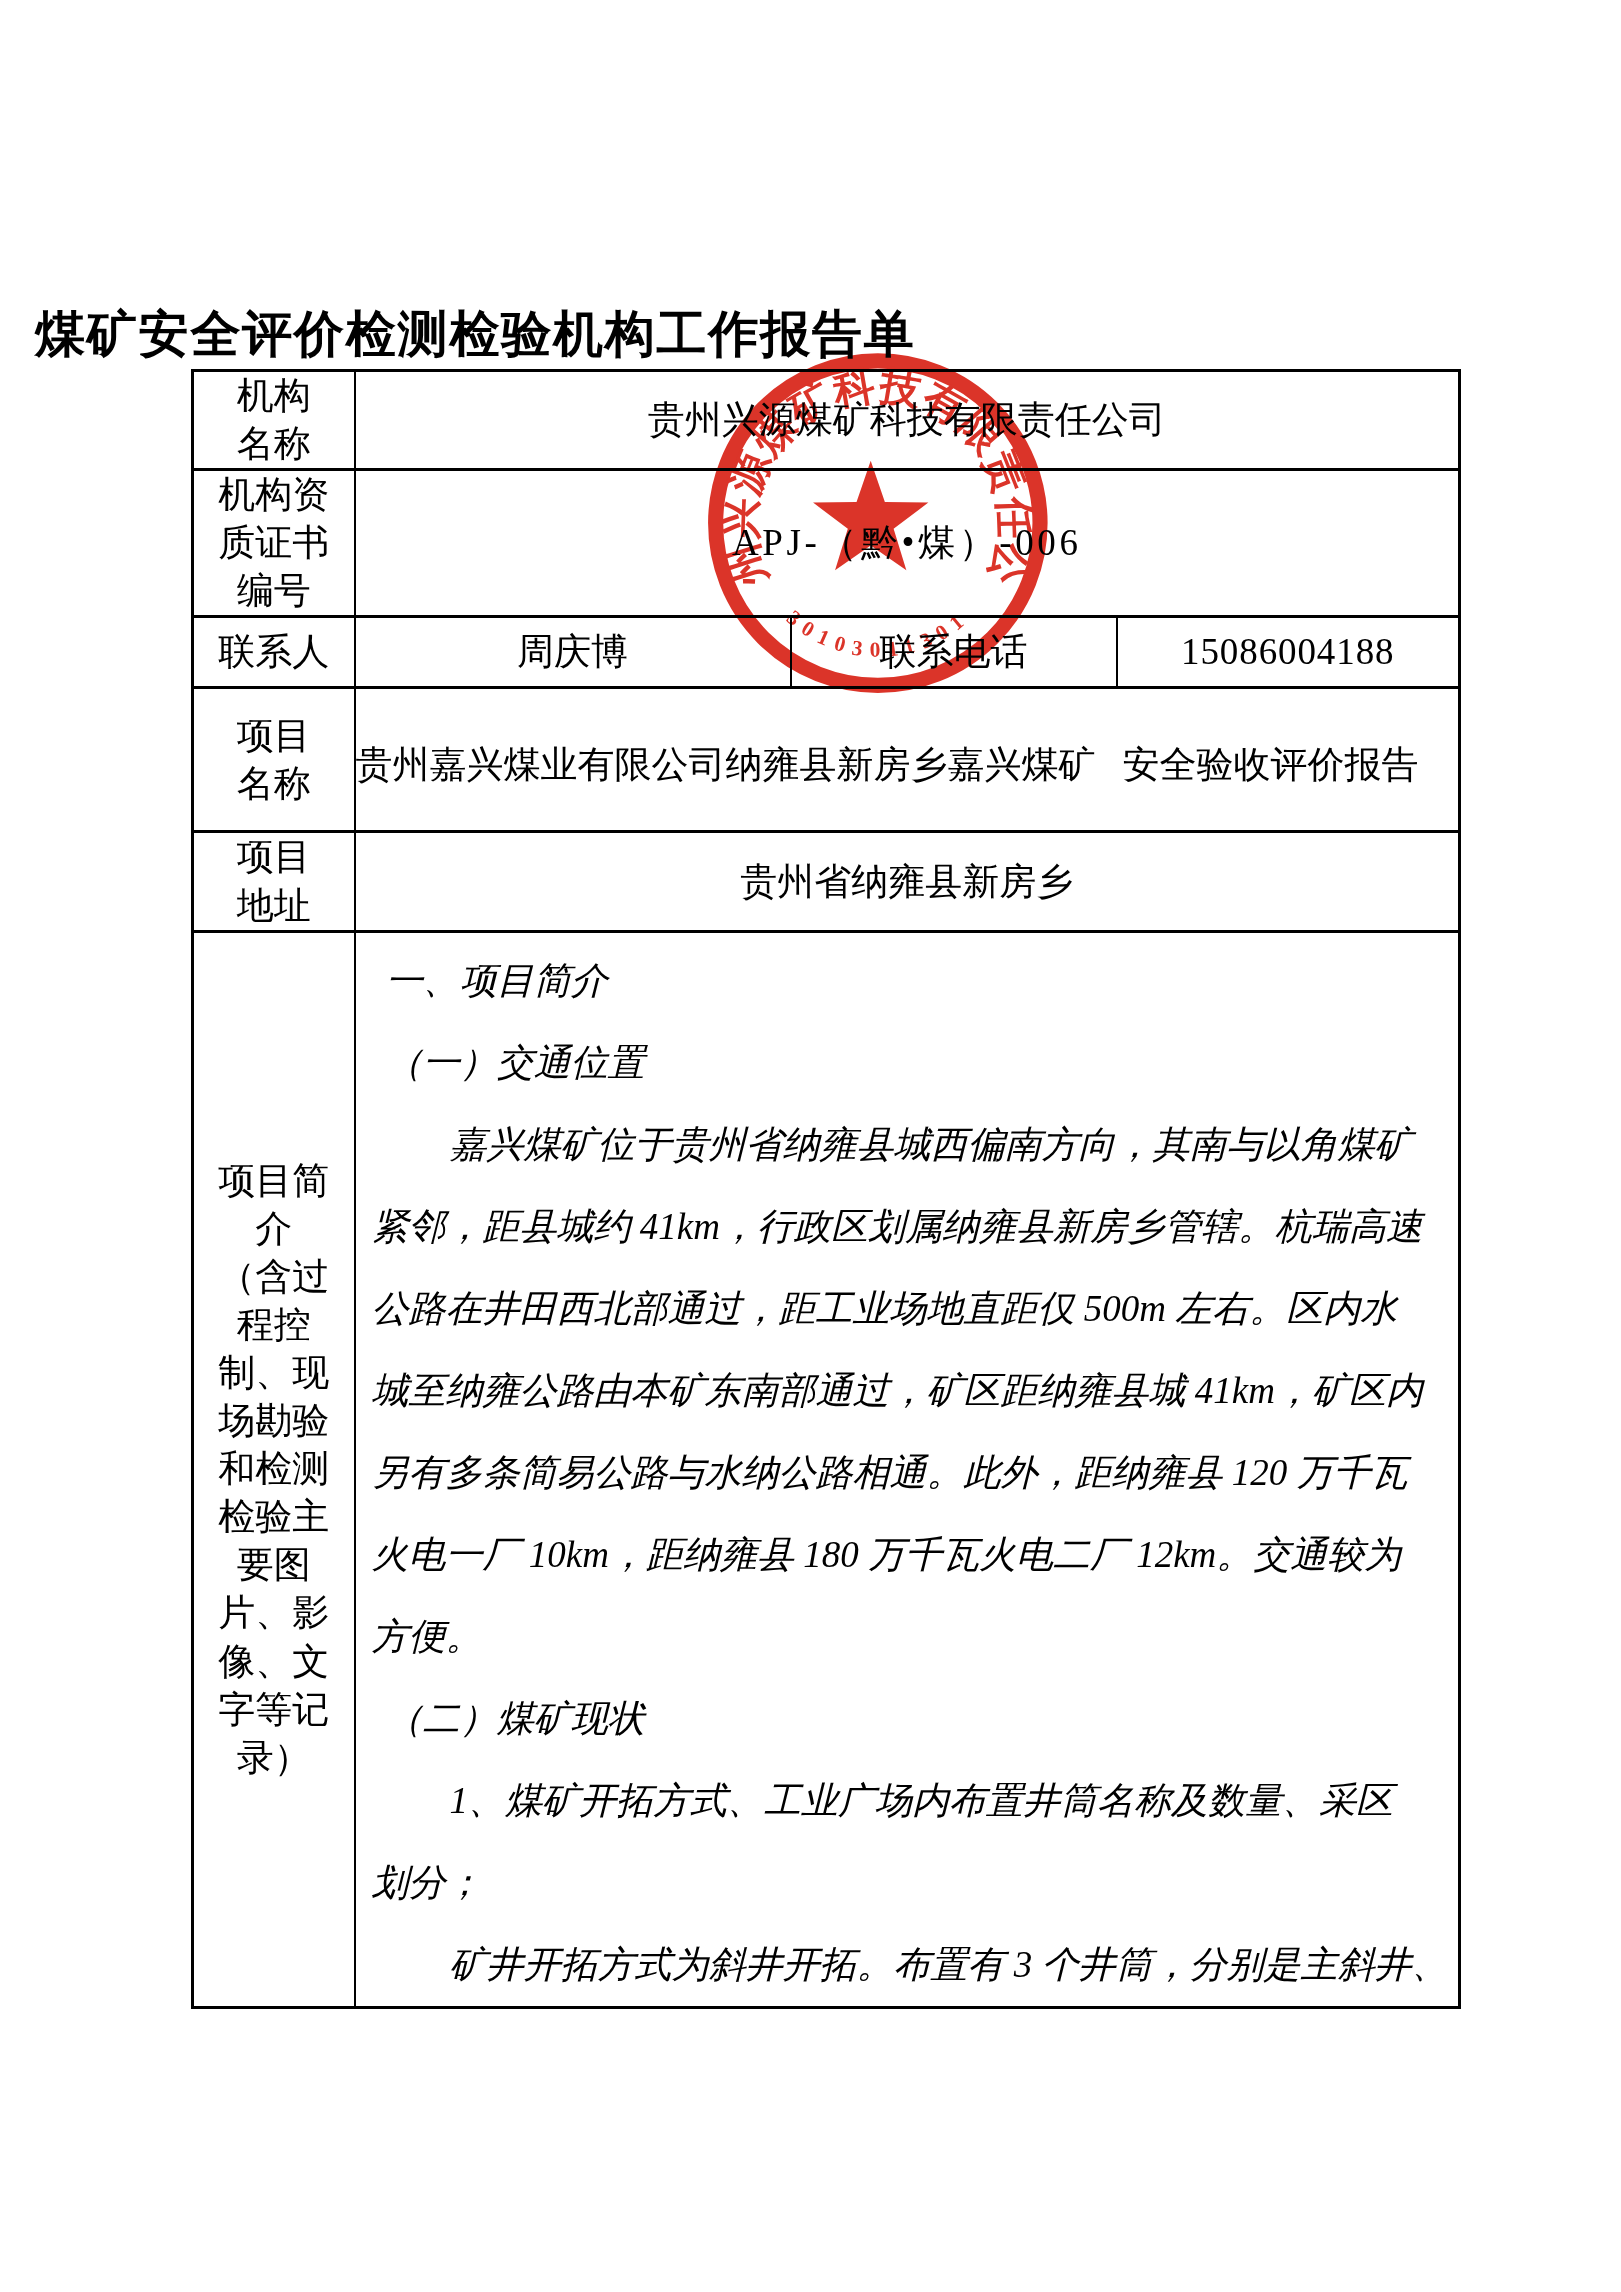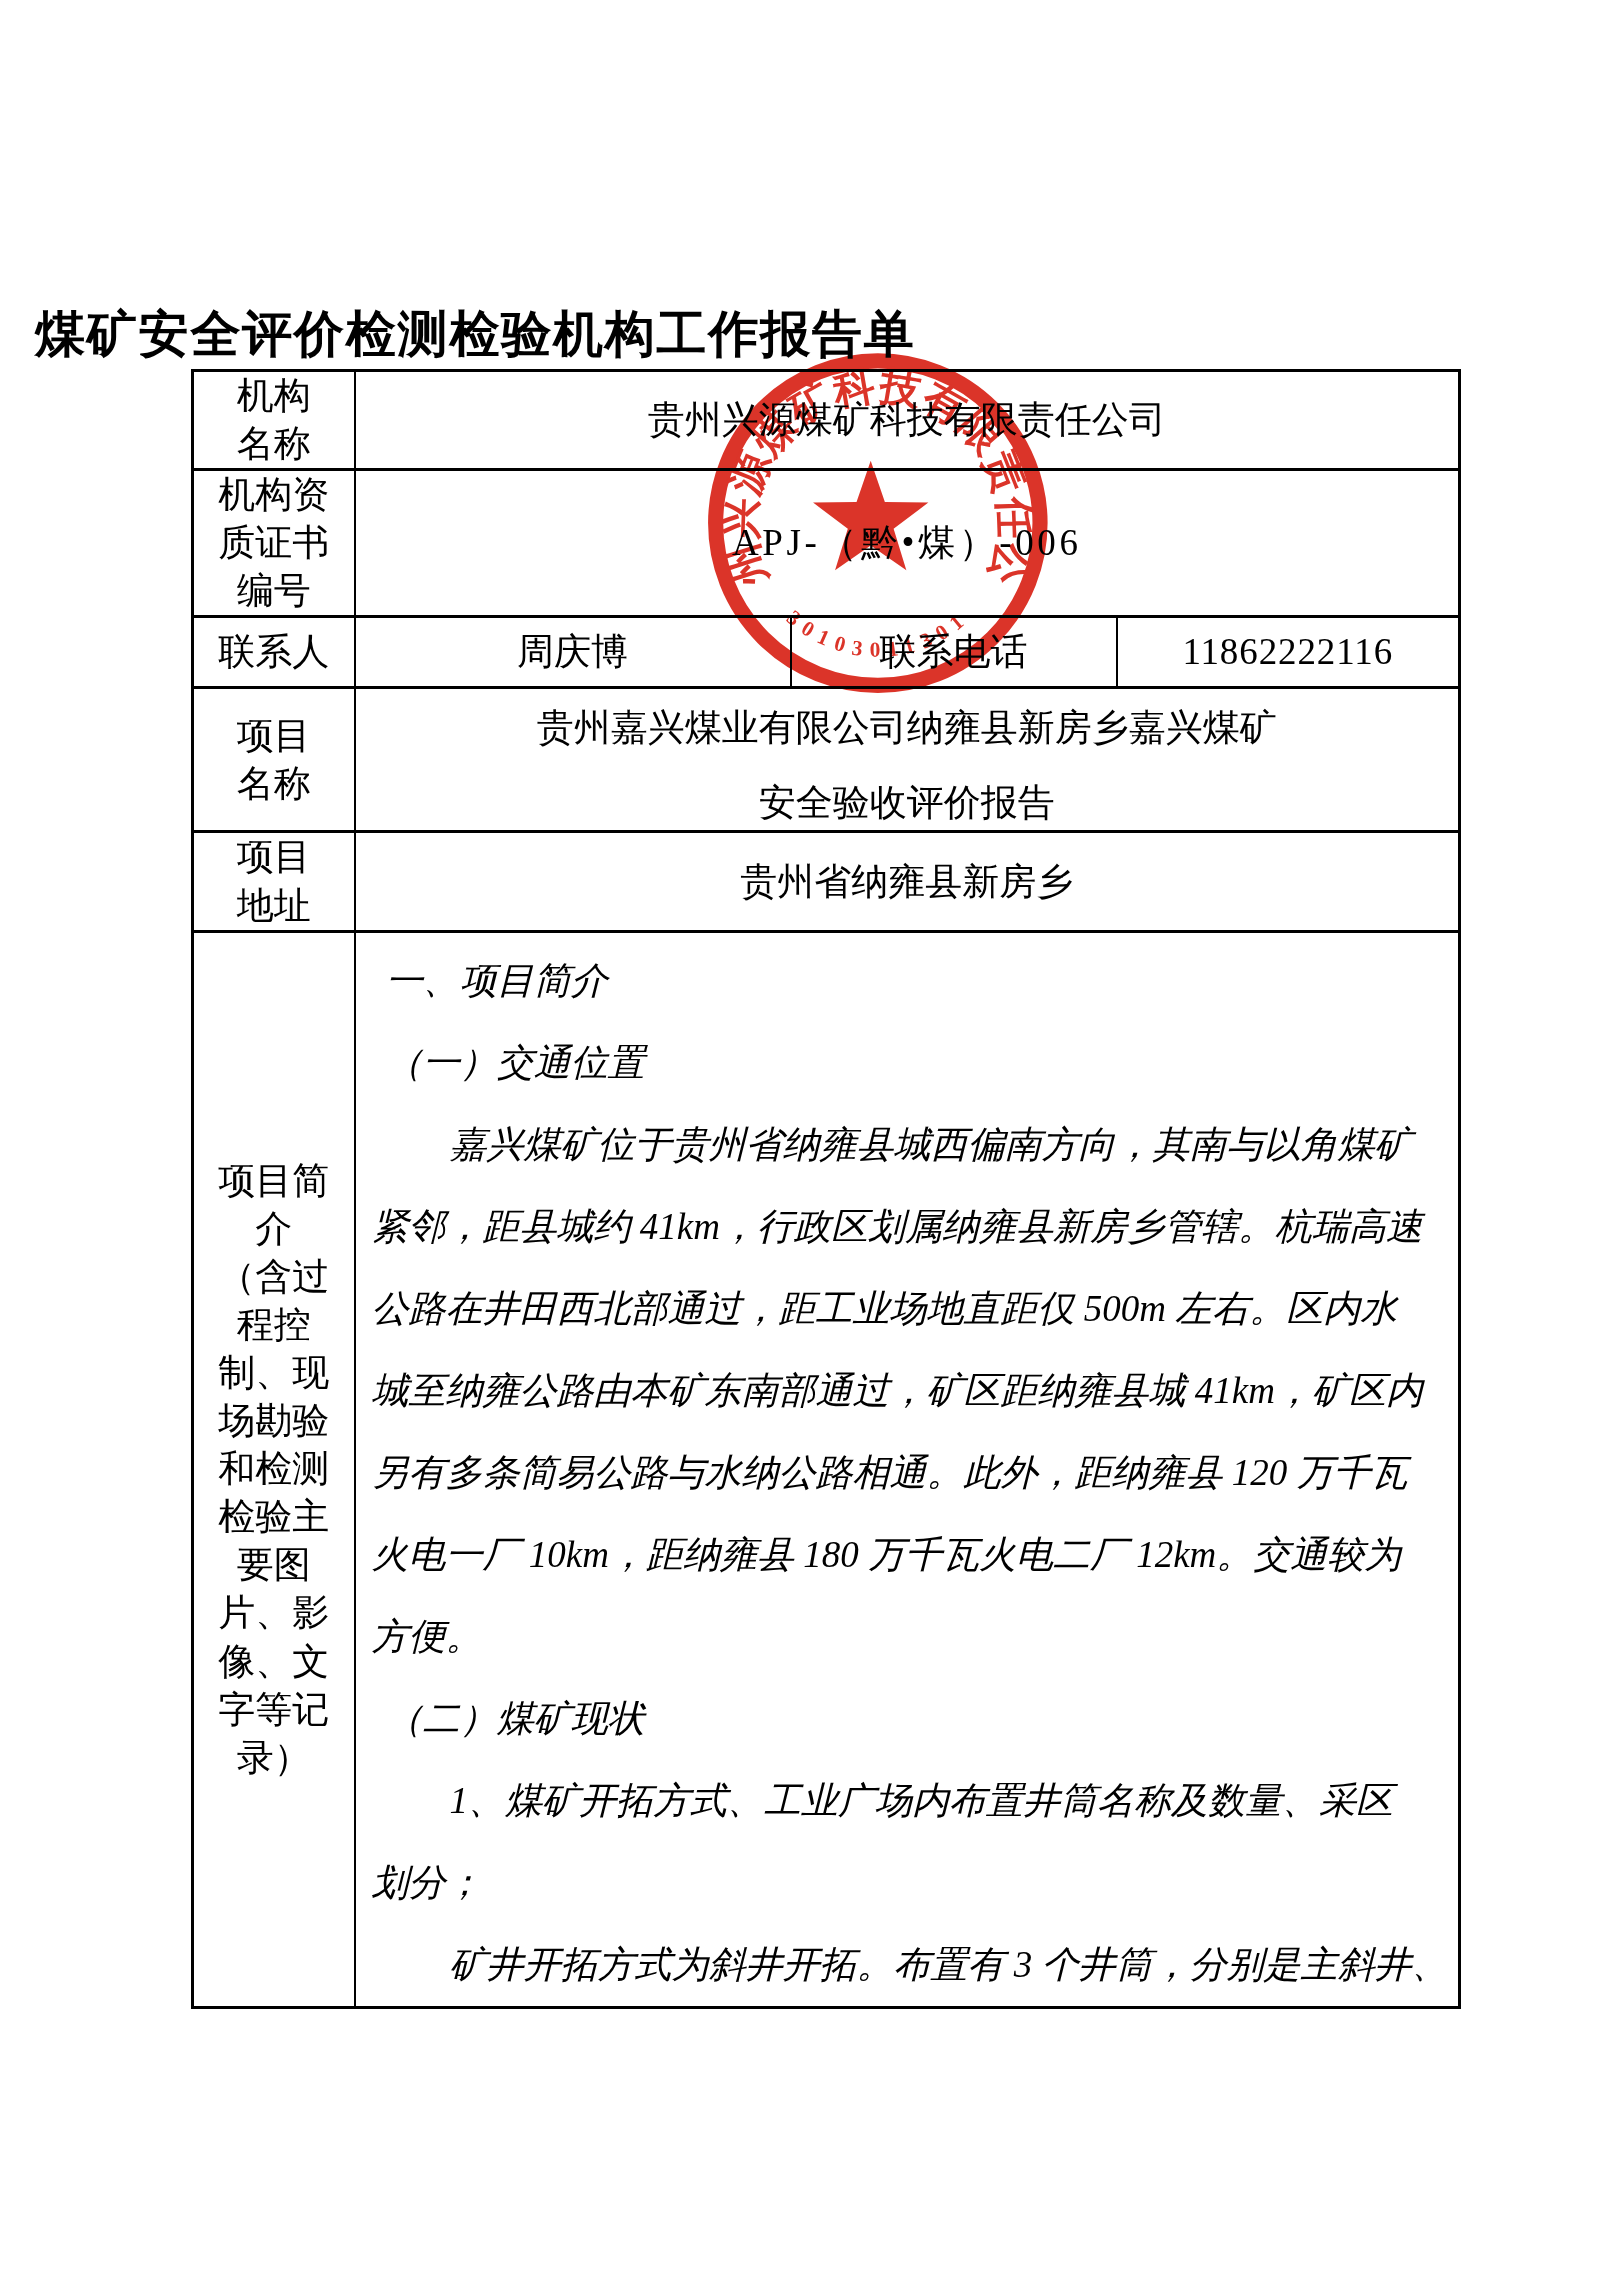--- a/index.html
+++ b/index.html
@@ -62,21 +62,21 @@
     text-align: center;
     font-size: 41px;
     letter-spacing: 3.6px;
   }
   .section-row td {
     text-align: center;
     font-size: 37px;
   }
   .proj-name-wrap {
     display: flex;
-    flex-direction: column;
+    flex-direction: row;
     align-items: center;
     justify-content: flex-start;
     padding-top: 10.7px;
     gap: 27px;
   }
   .proj-name-line { font-size: 37px; white-space: nowrap; }
   td.intro-label {
     text-align: center;
     white-space: pre-line;
     font-size: 36px;
@@ -136,21 +136,21 @@
       <tr style="height:125px">
         <td class="lbl">机构资
 质证书
 编号</td>
         <td class="cert-val" colspan="3">APJ-（黔•煤）-006</td>
       </tr>
       <tr style="height:71px">
         <td class="lbl">联系人</td>
         <td class="val-center">周庆博</td>
         <td class="val-center">联系电话</td>
-        <td class="phone-val">11862222116</td>
+        <td class="phone-val">15086004188</td>
       </tr>
       <tr style="height:144px">
         <td class="lbl">项目
 名称</td>
         <td colspan="3">
           <div class="proj-name-wrap">
             <div class="proj-name-line">贵州嘉兴煤业有限公司纳雍县新房乡嘉兴煤矿</div>
             <div class="proj-name-line">安全验收评价报告</div>
           </div>
         </td>

